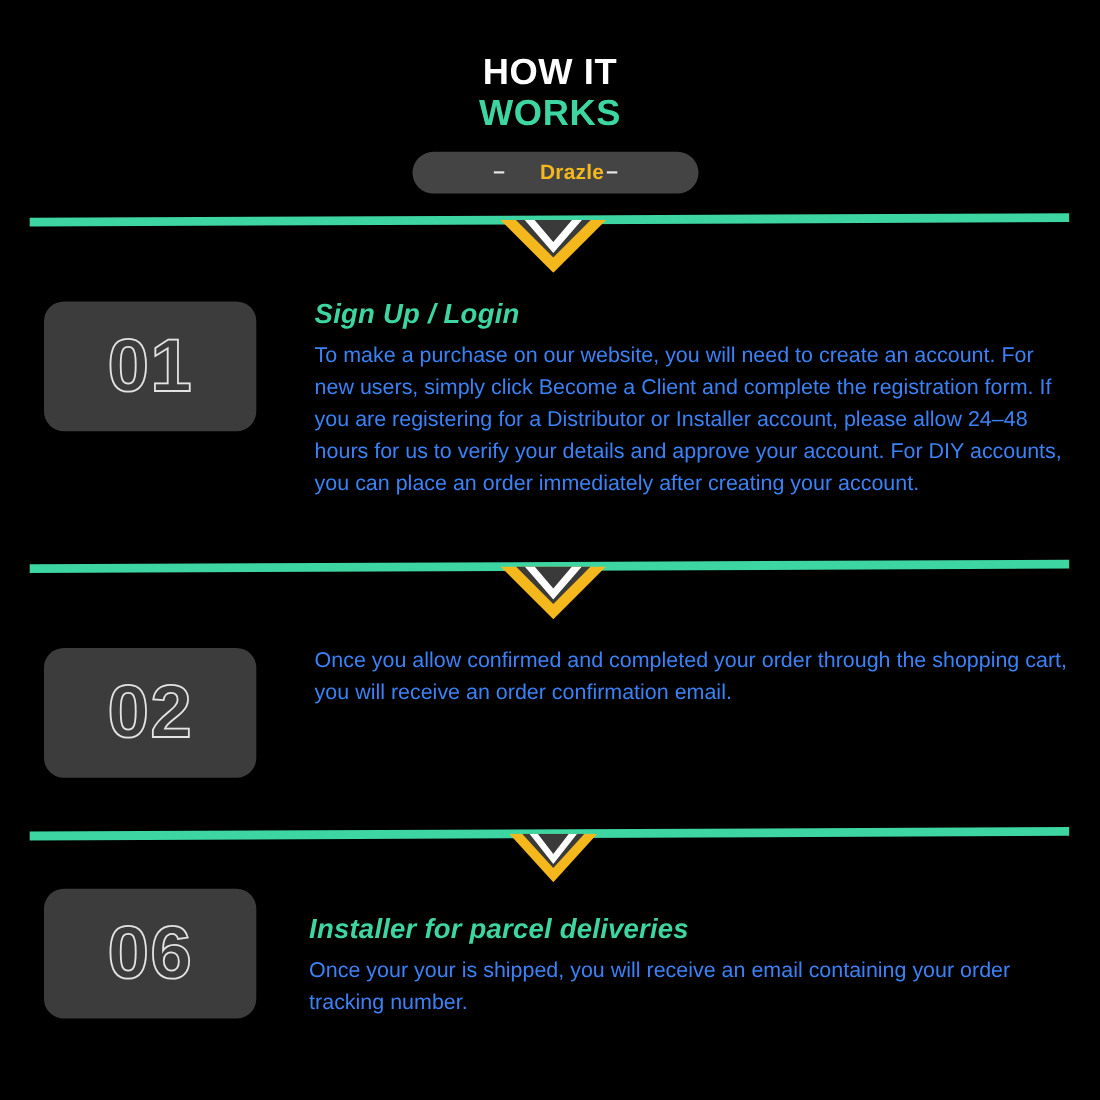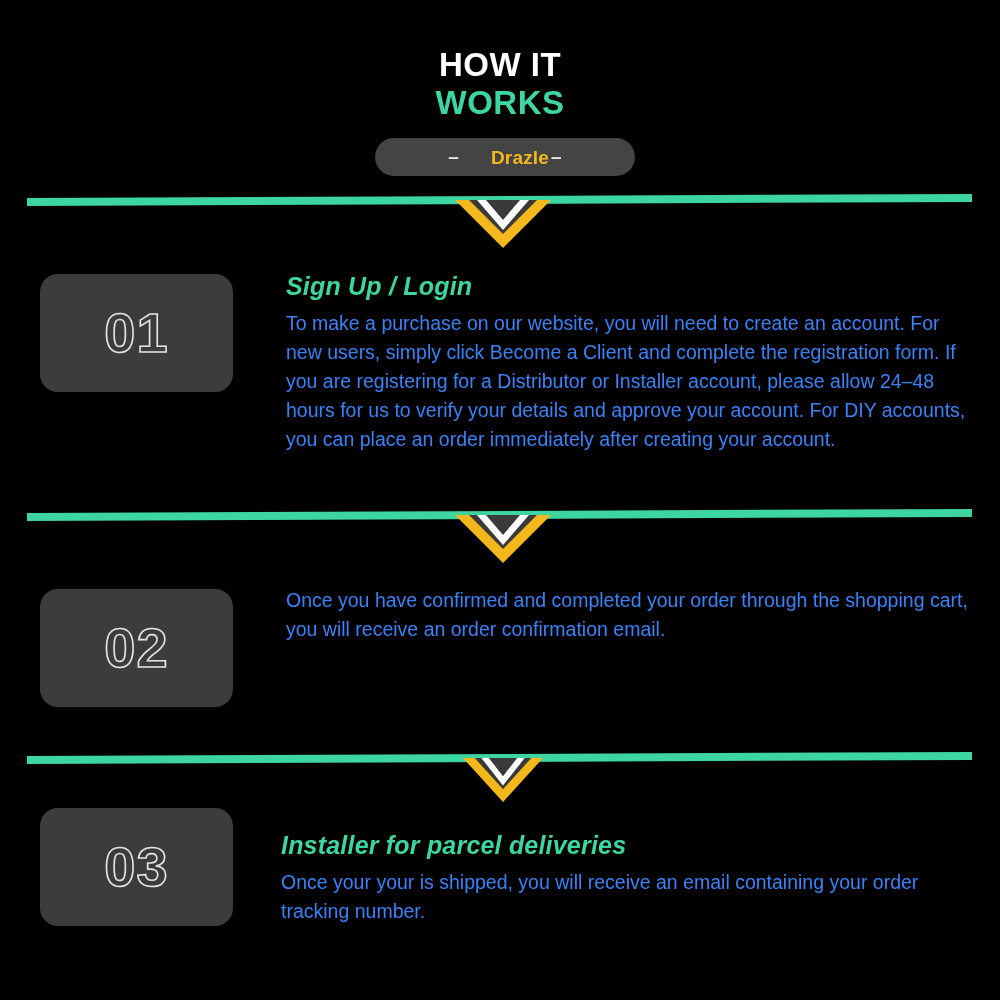--- a/index.html
+++ b/index.html
@@ -119,21 +119,21 @@
     height: 118px;
     background: #3c3c3c;
     border-radius: 18px;
   }
   .num-text {
     position: absolute;
     inset: 0;
     display: flex;
     align-items: center;
     justify-content: center;
-    font-size: 56px;
+    font-size: 68px;
     font-weight: 700;
     letter-spacing: 1px;
     color: transparent;
     -webkit-text-stroke: 1.6px #e3e3e3;
     padding-bottom: 2px;
     box-sizing: border-box;
   }
   .step-body {
     position: absolute;
     left: 284px;
@@ -202,38 +202,38 @@
         <polygon points="22,0 31,0 48,20 65,0 74,0 48,30" fill="#ffffff"></polygon>
       </svg>
     </div>
   </div>
 
   <div class="step" style="top:589px;">
     <div class="num-box">
       <div class="num-text">02</div>
     </div>
     <div class="step-body" style="top:-3px;">
-      <p class="step-text">Once you have confirmed and completed your order through the shopping cart, you will receive an order confirmation email.</p>
+      <p class="step-text">Once you allow confirmed and completed your order through the shopping cart, you will receive an order confirmation email.</p>
     </div>
   </div>
 
   <div class="divider" style="top:750px;">
     <div class="bar"></div>
     <div class="chev" style="left:463px; width:80px; height:44px;">
       <svg viewBox="0 0 96 48" preserveAspectRatio="none">
         <polygon points="0,0 96,0 48,48" fill="#f5b81c"></polygon>
         <polygon points="14,0 82,0 48,34" fill="#3a3a3a"></polygon>
         <polygon points="22,0 31,0 48,20 65,0 74,0 48,30" fill="#ffffff"></polygon>
       </svg>
     </div>
   </div>
 
   <div class="step" style="top:808px;">
     <div class="num-box">
-      <div class="num-text">03</div>
+      <div class="num-text">06</div>
     </div>
     <div class="step-body" style="top:22px; left:279px;">
       <h2 class="step-title">Installer for parcel deliveries</h2>
       <p class="step-text">Once your your is shipped, you will receive an email containing your order tracking number.</p>
     </div>
   </div>
 
 </div>
 
 </body></html>

